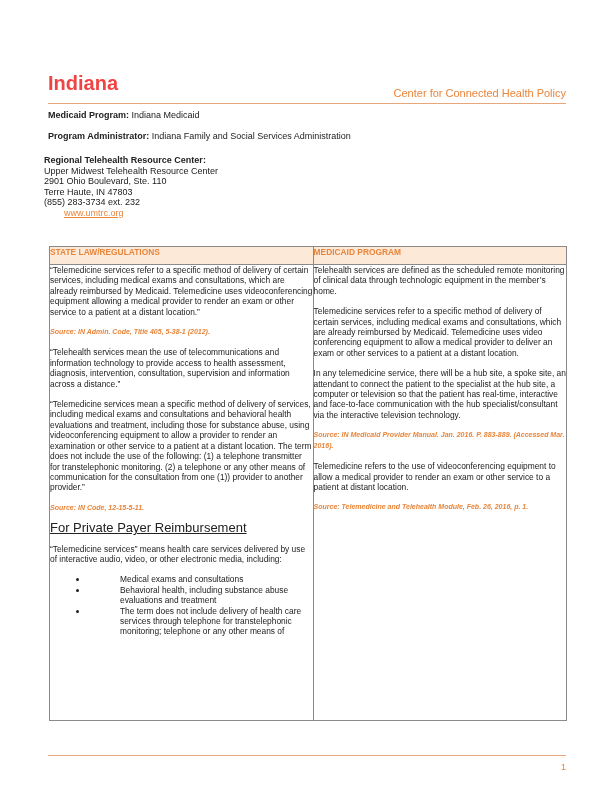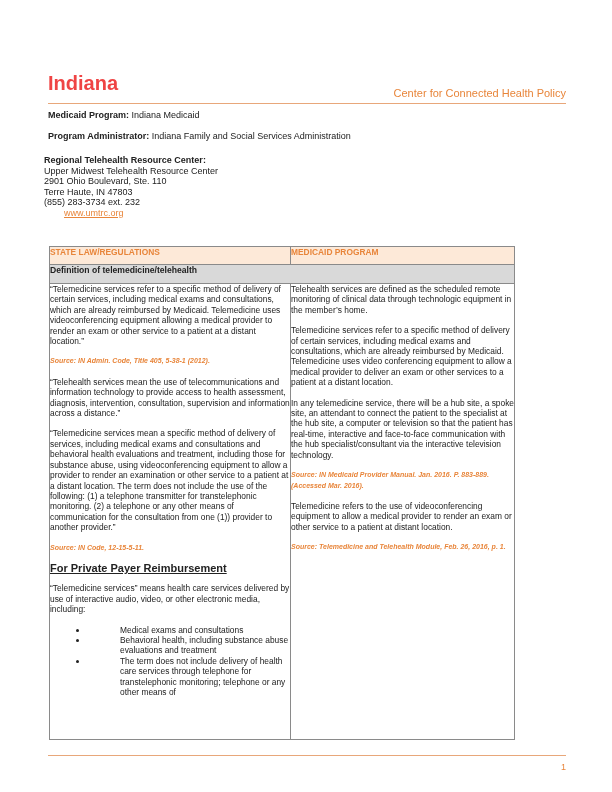--- a/index.html
+++ b/index.html
@@ -17,38 +17,38 @@
   }
   .state-title {
     position: absolute; left: 48px; top: 72px; font-size: 20px; font-weight: bold; color: #ef4444;
   }
   .info-line { position: absolute; left: 48px; font-size: 9px; color: #222; }
   .info-line .lbl { font-weight: bold; }
   .rtrc { position: absolute; left: 44px; top: 155px; font-size: 9px; line-height: 10.5px; }
   .rtrc .lbl { font-weight: bold; }
   .rtrc a { color: #e8853a; text-decoration: underline; margin-left: 20px; }
   table.policy {
-    position: absolute; left: 49px; top: 246px; width: 466px;
+    position: absolute; left: 49px; top: 246px; width: 518px;
     border-collapse: collapse; font-size: 8.4px; line-height: 10.4px;
   }
   table.policy td, table.policy th {
     border: 1px solid #8a8a8a; vertical-align: top; padding: 0;
   }
   th.col-head {
     background: #fde9d8; color: #e8853a; font-weight: bold; text-align: left;
     font-size: 8.4px; height: 18px; padding: 4px 5px 0 5px; box-sizing: border-box;
   }
   td.section-row {
     background: #d9d9d9; font-weight: bold; font-size: 8.6px; height: 19px;
     padding: 4px 5px 0 5px; box-sizing: border-box; color: #222;
   }
   td.cell { padding: 3px 4px 0 5px; height: 455px; }
   .cell p { margin: 0 0 10px 0; }
   .src { color: #e8853a; font-style: italic; font-weight: bold; font-size: 7px; margin: 0 0 8px 0; }
-  .subhead { font-weight: bold; text-decoration: underline; margin: 0 0 8px 0; font-size: 11px; }
+  .subhead { font-weight: normal; text-decoration: underline; margin: 0 0 8px 0; font-size: 13px; }
   ul.bullets { margin: 0; padding-left: 38px; list-style: disc; }
   ul.bullets li { margin: 0; padding-left: 32px; }
   .footer-line {
     position: absolute; left: 48px; top: 755px; width: 518px; border-top: 1px solid #e8a77a;
   }
   .page-num {
     position: absolute; right: 46px; top: 762px; font-size: 9px; color: #e8853a;
   }
 </style>
 </head>
@@ -83,23 +83,20 @@
   <colgroup>
       <col style="width:264px">
       <col style="width:254px">
     </colgroup>
   <tbody>
       <tr>
     <th class="col-head">STATE LAW/REGULATIONS</th>
     <th class="col-head">MEDICAID PROGRAM</th>
   </tr>
   <tr>
-    <td colspan="2" class="section-row">Definition of telemedicine/telehealth</td>
-  </tr>
-  <tr>
     <td class="cell">
       <p>“Telemedicine services refer to a specific method of delivery of certain services, including medical exams and consultations, which are already reimbursed by Medicaid. Telemedicine uses videoconferencing equipment allowing a medical provider to render an exam or other service to a patient at a distant location.”</p>
       <p class="src">Source: IN Admin. Code, Title 405, 5-38-1 (2012).</p>
       <p>“Telehealth services mean the use of telecommunications and information technology to provide access to health assessment, diagnosis, intervention, consultation, supervision and information across a distance.”</p>
       <p>“Telemedicine services mean a specific method of delivery of services, including medical exams and consultations and behavioral health evaluations and treatment, including those for substance abuse, using videoconferencing equipment to allow a provider to render an examination or other service to a patient at a distant location.  The term does not include the use of the following: (1) a telephone transmitter for transtelephonic monitoring. (2) a telephone or any other means of communication for the consultation from one (1)) provider to another provider.”</p>
       <p class="src">Source: IN Code, 12-15-5-11.</p>
       <p class="subhead">For Private Payer Reimbursement</p>
       <p>“Telemedicine services” means health care services delivered by use of interactive audio, video, or other electronic media, including:</p>
       <ul class="bullets">
         <li>Medical exams and consultations</li>

